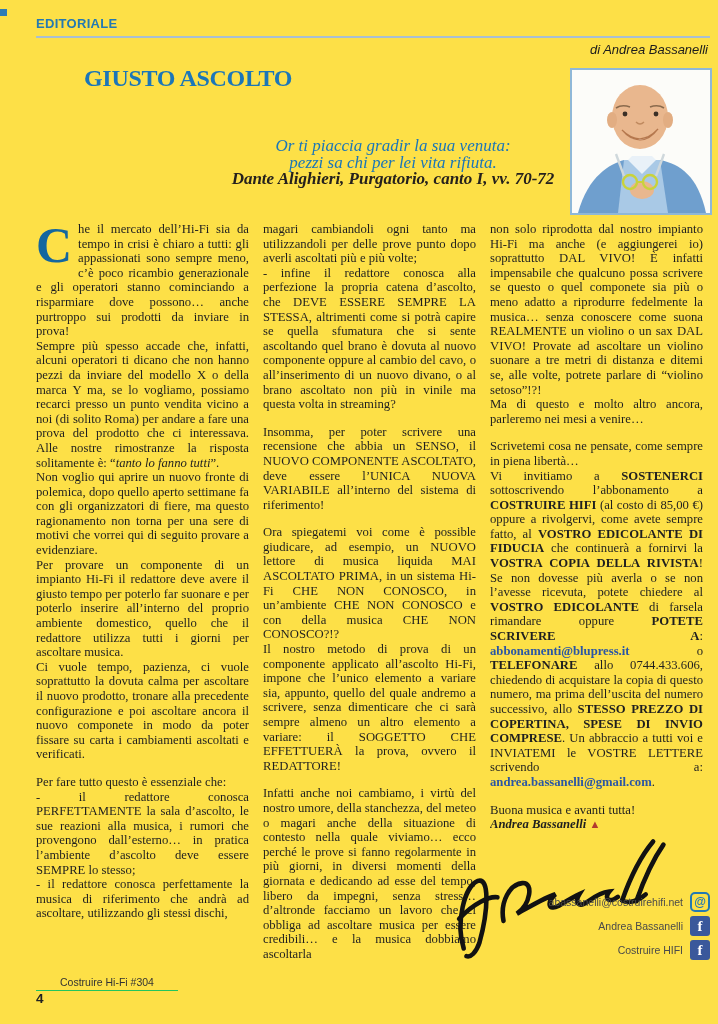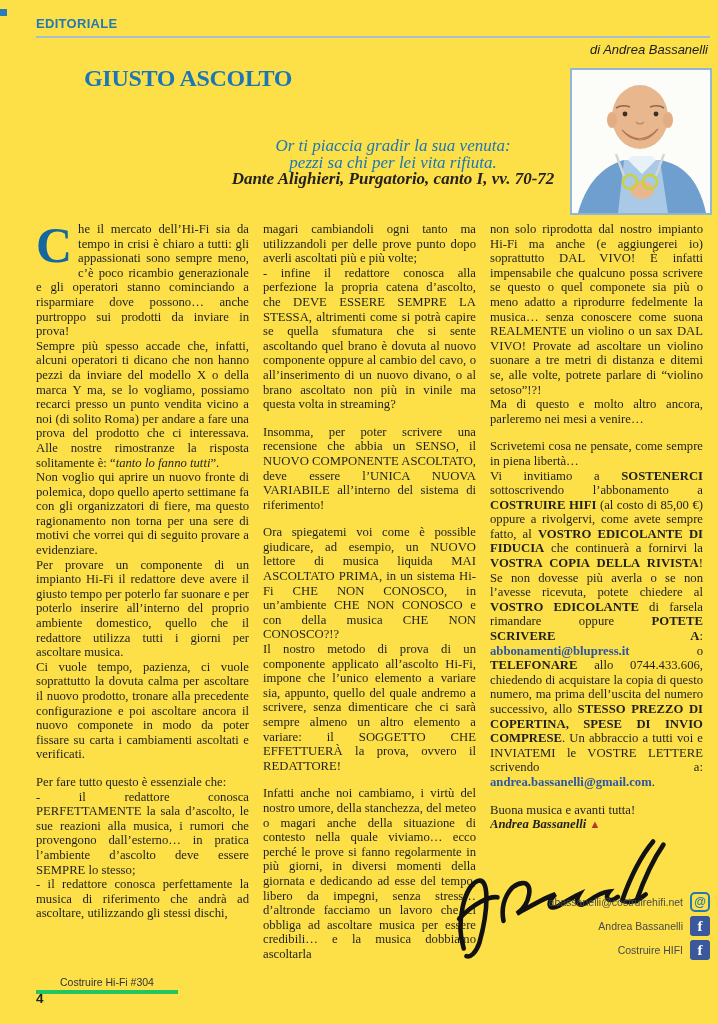--- a/index.html
+++ b/index.html
@@ -33,21 +33,21 @@
   .dropcap{float:left;font-size:50px;line-height:41px;padding:3px 6px 0 0;color:#14679f;
         font-weight:bold;}
   .b{font-weight:bold;}
   .i{font-style:italic;}
   .bi{font-weight:bold;font-style:italic;}
   .link{color:#2a56a5;font-weight:bold;}
   .logo{color:#b33a2e;font-size:11px;}
 
   .footer-mag{position:absolute;left:36px;top:976px;width:142px;text-align:center;
         font-family:"Liberation Sans",sans-serif;font-size:10.5px;color:#333;
-        border-bottom:4px solid #22c55e;padding-bottom:2px;}
+        border-bottom:1px solid #22c55e;padding-bottom:2px;}
   .footer-page{position:absolute;left:36px;top:991px;font-family:"Liberation Sans",sans-serif;
         font-weight:bold;font-size:13.5px;color:#222;}
 
   .sig-block{position:absolute;right:6px;top:850px;width:260px;height:170px;}
   .signature-svg{position:absolute;left:-6px;top:-6px;transform:rotate(-5deg);}
   .contact-rows{position:absolute;right:2px;top:42px;display:flex;flex-direction:column;
         gap:4px;align-items:flex-end;}
   .contact-row{display:flex;align-items:center;gap:7px;font-family:"Liberation Sans",sans-serif;
         font-size:10.5px;color:#4a4a4a;}
   .icon-at{width:20px;height:20px;border:2px solid #2479b2;border-radius:5px;box-sizing:border-box;

